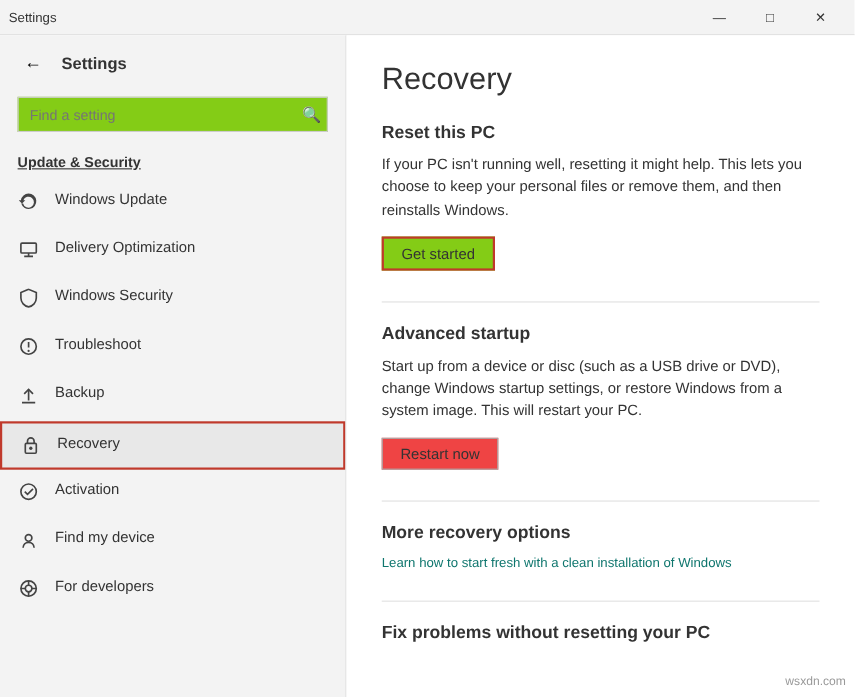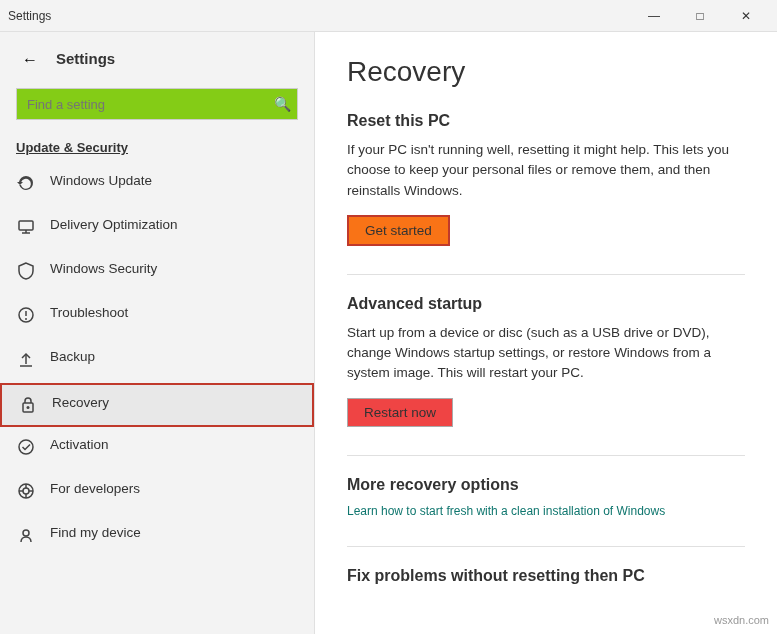--- a/index.html
+++ b/index.html
@@ -172,21 +172,21 @@
       font-size: 13.5px;
       color: #333;
       line-height: 1.5;
       margin-bottom: 14px;
     }
 
     .btn-primary {
       display: inline-block;
       padding: 6px 16px;
       font-size: 13.5px;
-      background: #f97316;
+      background: #84cc16;
       border: 2px solid #c0392b;
       color: #333;
       cursor: pointer;
       margin-bottom: 28px;
     }
 
     .btn-secondary {
       display: inline-block;
       padding: 6px 16px;
       font-size: 13.5px;
@@ -321,41 +321,41 @@
           <circle cx="9" cy="9" r="7" stroke="#444" stroke-width="1.5" fill="none"></circle>
           <polyline points="5.5,9 8,11.5 13,6.5" stroke="#444" stroke-width="1.5" fill="none"></polyline>
         </svg>
       </span>
       <span class="sidebar-item-label">Activation</span>
     </div>
 
     <div class="sidebar-item">
       <span class="sidebar-item-icon">
         <svg width="18" height="18" viewBox="0 0 18 18" fill="none">
+          <circle cx="9" cy="7" r="3" stroke="#444" stroke-width="1.5" fill="none"></circle>
+          <path d="M4 16c0-3 2.2-5 5-5s5 2 5 5" stroke="#444" stroke-width="1.5" fill="none"></path>
+        </svg>
+      </span>
+      <span class="sidebar-item-label">Find my device</span>
+    </div>
+
+    <div class="sidebar-item">
+      <span class="sidebar-item-icon">
+        <svg width="18" height="18" viewBox="0 0 18 18" fill="none">
           <circle cx="9" cy="9" r="7" stroke="#444" stroke-width="1.5" fill="none"></circle>
           <circle cx="9" cy="9" r="3" stroke="#444" stroke-width="1.5" fill="none"></circle>
           <line x1="9" y1="2" x2="9" y2="6" stroke="#444" stroke-width="1.5"></line>
           <line x1="9" y1="12" x2="9" y2="16" stroke="#444" stroke-width="1.5"></line>
           <line x1="2" y1="9" x2="6" y2="9" stroke="#444" stroke-width="1.5"></line>
           <line x1="12" y1="9" x2="16" y2="9" stroke="#444" stroke-width="1.5"></line>
         </svg>
       </span>
       <span class="sidebar-item-label">For developers</span>
     </div>
 
-    <div class="sidebar-item">
-      <span class="sidebar-item-icon">
-        <svg width="18" height="18" viewBox="0 0 18 18" fill="none">
-          <circle cx="9" cy="7" r="3" stroke="#444" stroke-width="1.5" fill="none"></circle>
-          <path d="M4 16c0-3 2.2-5 5-5s5 2 5 5" stroke="#444" stroke-width="1.5" fill="none"></path>
-        </svg>
-      </span>
-      <span class="sidebar-item-label">Find my device</span>
-    </div>
-
   </div>
 
   <div class="main-content">
 
     <h1 class="page-title">Recovery</h1>
 
     
     <h2 class="section-title">Reset this PC</h2>
     <p class="section-desc">If your PC isn't running well, resetting it might help. This lets you choose to keep your personal files or remove them, and then reinstalls Windows.</p>
     <button class="btn-primary">Get started</button>
@@ -369,18 +369,18 @@
 
     <hr class="section-divider">
 
     
     <h2 class="section-title">More recovery options</h2>
     <a class="link-blue">Learn how to start fresh with a clean installation of Windows</a>
 
     <hr class="section-divider">
 
     
-    <h2 class="section-title">Fix problems without resetting then PC</h2>
+    <h2 class="section-title">Fix problems without resetting your PC</h2>
 
   </div>
 </div>
 
 <div class="watermark">wsxdn.com</div>
 
 </body></html>

